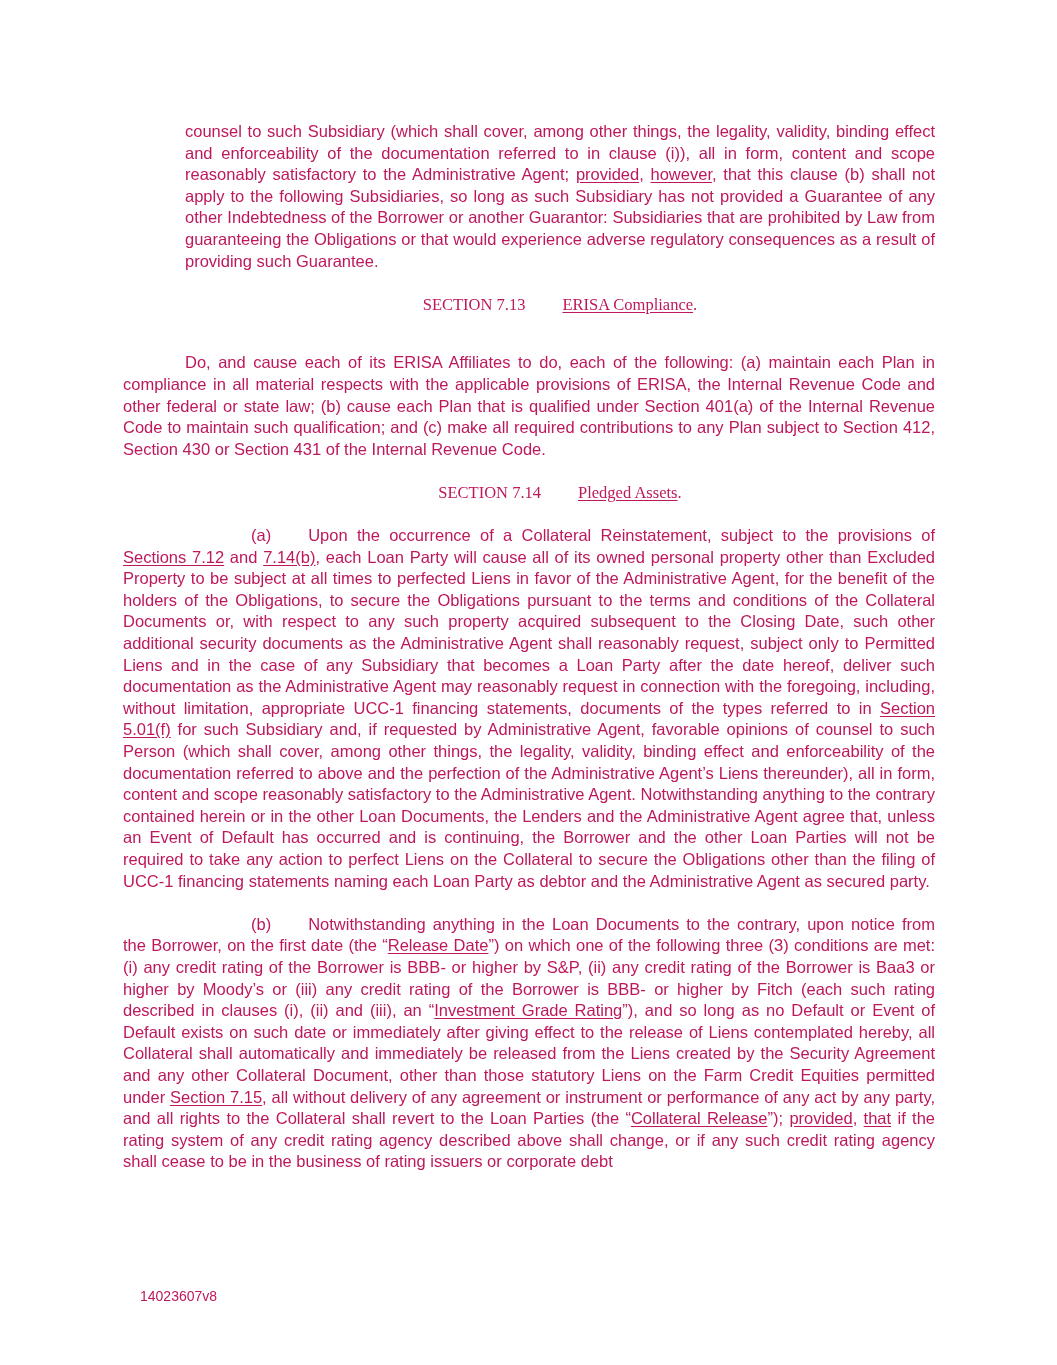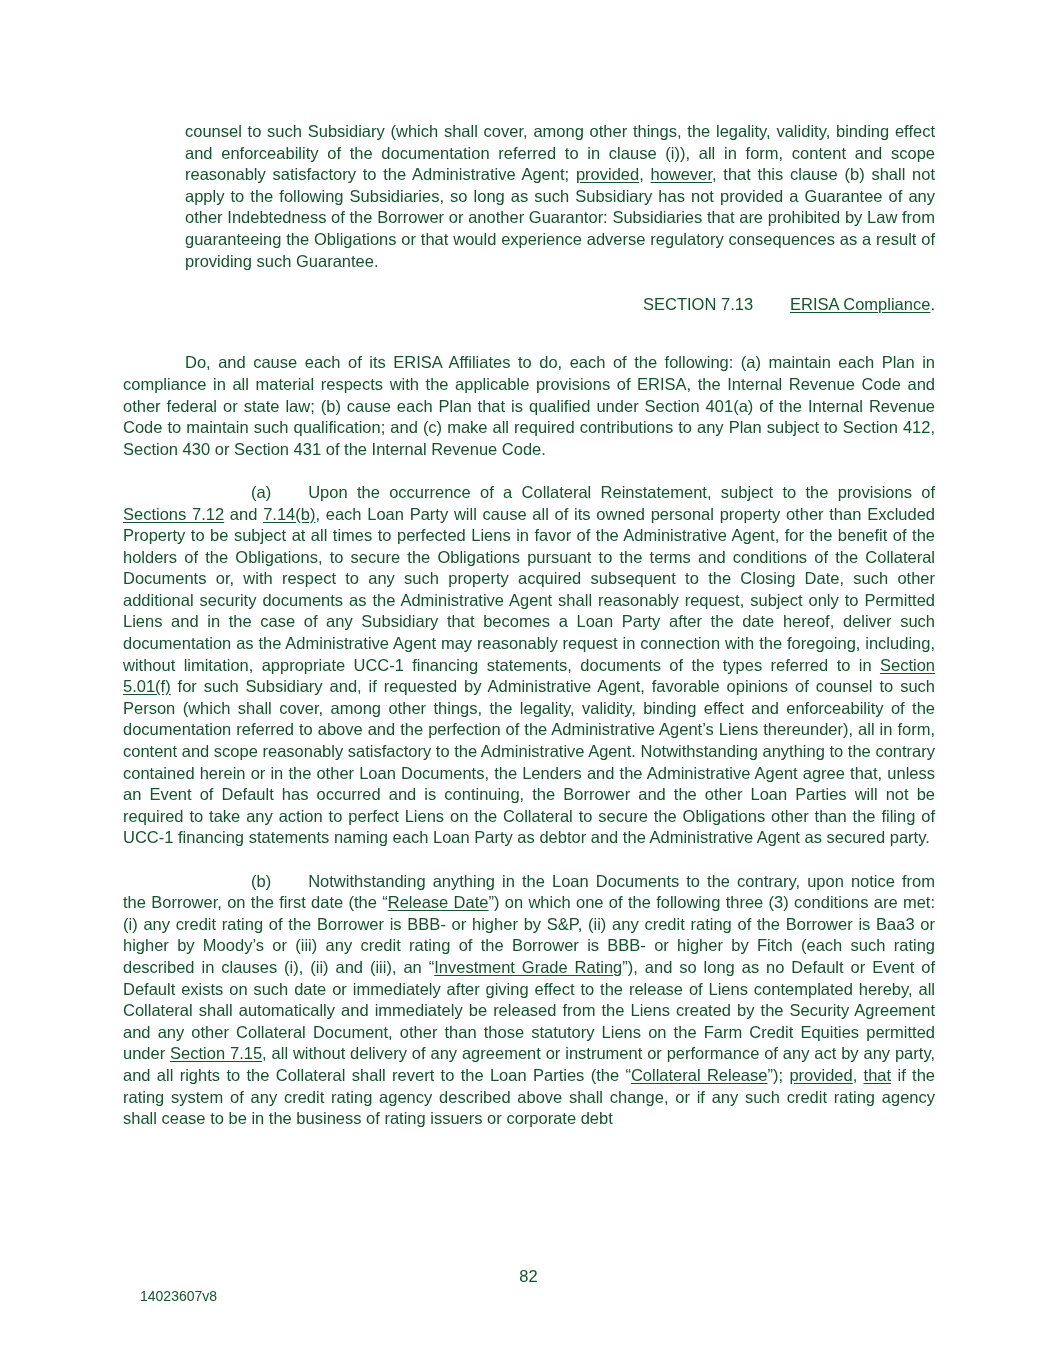--- a/index.html
+++ b/index.html
@@ -6,42 +6,43 @@
     margin: 0;
     padding: 0;
     background: #ffffff;
   }
   .page {
     position: relative;
     width: 1057px;
     height: 1365px;
     background: #ffffff;
     font-family: "Liberation Sans", sans-serif;
-    color: #14532d;
+    color: #be185d;
     overflow: hidden;
   }
   .content {
     position: absolute;
     left: 123px;
     top: 121px;
     width: 812px;
     font-size: 16.5px;
     line-height: 21.6px;
   }
   .para {
     margin: 0 0 21.6px 0;
     text-align: justify;
   }
   .block-indent {
     margin-left: 62px;
     width: 750px;
   }
   .heading {
     text-indent: 62px;
-    text-align: right;
+    text-align: center;
+    font-family: Liberation Serif, serif;
   }
   .indent-first {
     text-indent: 62px;
     margin-top: 37px;
   }
   .indent-sub {
     text-indent: 128px;
   }
   .u {
     text-decoration: underline;
@@ -69,20 +70,20 @@
   }
 </style>
 </head>
 <body>
 
 <div class="page">
   <div class="content">
     <p class="para block-indent">counsel to such Subsidiary (which shall cover, among other things, the legality, validity, binding effect and enforceability of the documentation referred to in clause (i)), all in form, content and scope reasonably satisfactory to the Administrative Agent; <span class="u">provided</span>, <span class="u">however</span>, that this clause (b) shall not apply to the following Subsidiaries, so long as such Subsidiary has not provided a Guarantee of any other Indebtedness of the Borrower or another Guarantor: Subsidiaries that are prohibited by Law from guaranteeing the Obligations or that would experience adverse regulatory consequences as a result of providing such Guarantee.</p>
     <p class="para heading">SECTION 7.13<span class="tab"></span><span class="u">ERISA Compliance</span>.</p>
     <p class="para indent-first">Do, and cause each of its ERISA Affiliates to do, each of the following: (a) maintain each Plan in compliance in all material respects with the applicable provisions of ERISA, the Internal Revenue Code and other federal or state law; (b) cause each Plan that is qualified under Section 401(a) of the Internal Revenue Code to maintain such qualification; and (c) make all required contributions to any Plan subject to Section 412, Section 430 or Section 431 of the Internal Revenue Code.</p>
+    <p class="para heading">SECTION 7.14<span class="tab"></span><span class="u">Pledged Assets</span>.</p>
     <p class="para indent-sub">(a)<span class="tab"></span>Upon the occurrence of a Collateral Reinstatement, subject to the provisions of <span class="u">Sections 7.12</span> and <span class="u">7.14(b)</span>, each Loan Party will cause all of its owned personal property other than Excluded Property to be subject at all times to perfected Liens in favor of the Administrative Agent, for the benefit of the holders of the Obligations, to secure the Obligations pursuant to the terms and conditions of the Collateral Documents or, with respect to any such property acquired subsequent to the Closing Date, such other additional security documents as the Administrative Agent shall reasonably request, subject only to Permitted Liens and in the case of any Subsidiary that becomes a Loan Party after the date hereof, deliver such documentation as the Administrative Agent may reasonably request in connection with the foregoing, including, without limitation, appropriate UCC-1 financing statements, documents of the types referred to in <span class="u">Section 5.01(f)</span> for such Subsidiary and, if requested by Administrative Agent, favorable opinions of counsel to such Person (which shall cover, among other things, the legality, validity, binding effect and enforceability of the documentation referred to above and the perfection of the Administrative Agent’s Liens thereunder), all in form, content and scope reasonably satisfactory to the Administrative Agent. Notwithstanding anything to the contrary contained herein or in the other Loan Documents, the Lenders and the Administrative Agent agree that, unless an Event of Default has occurred and is continuing, the Borrower and the other Loan Parties will not be required to take any action to perfect Liens on the Collateral to secure the Obligations other than the filing of UCC-1 financing statements naming each Loan Party as debtor and the Administrative Agent as secured party.</p>
     <p class="para indent-sub">(b)<span class="tab"></span>Notwithstanding anything in the Loan Documents to the contrary, upon notice from the Borrower, on the first date (the “<span class="u">Release Date</span>”) on which one of the following three (3) conditions are met: (i) any credit rating of the Borrower is BBB- or higher by S&amp;P, (ii) any credit rating of the Borrower is Baa3 or higher by Moody’s or (iii) any credit rating of the Borrower is BBB- or higher by Fitch (each such rating described in clauses (i), (ii) and (iii), an “<span class="u">Investment Grade Rating</span>”), and so long as no Default or Event of Default exists on such date or immediately after giving effect to the release of Liens contemplated hereby, all Collateral shall automatically and immediately be released from the Liens created by the Security Agreement and any other Collateral Document, other than those statutory Liens on the Farm Credit Equities permitted under <span class="u">Section 7.15</span>, all without delivery of any agreement or instrument or performance of any act by any party, and all rights to the Collateral shall revert to the Loan Parties (the “<span class="u">Collateral Release</span>”); <span class="u">provided</span>, <span class="u">that</span> if the rating system of any credit rating agency described above shall change, or if any such credit rating agency shall cease to be in the business of rating issuers or corporate debt</p>
   </div>
 
-  <div class="page-number">82</div>
 
   <div class="doc-id">14023607v8</div>
 </div>
 
 </body></html>

